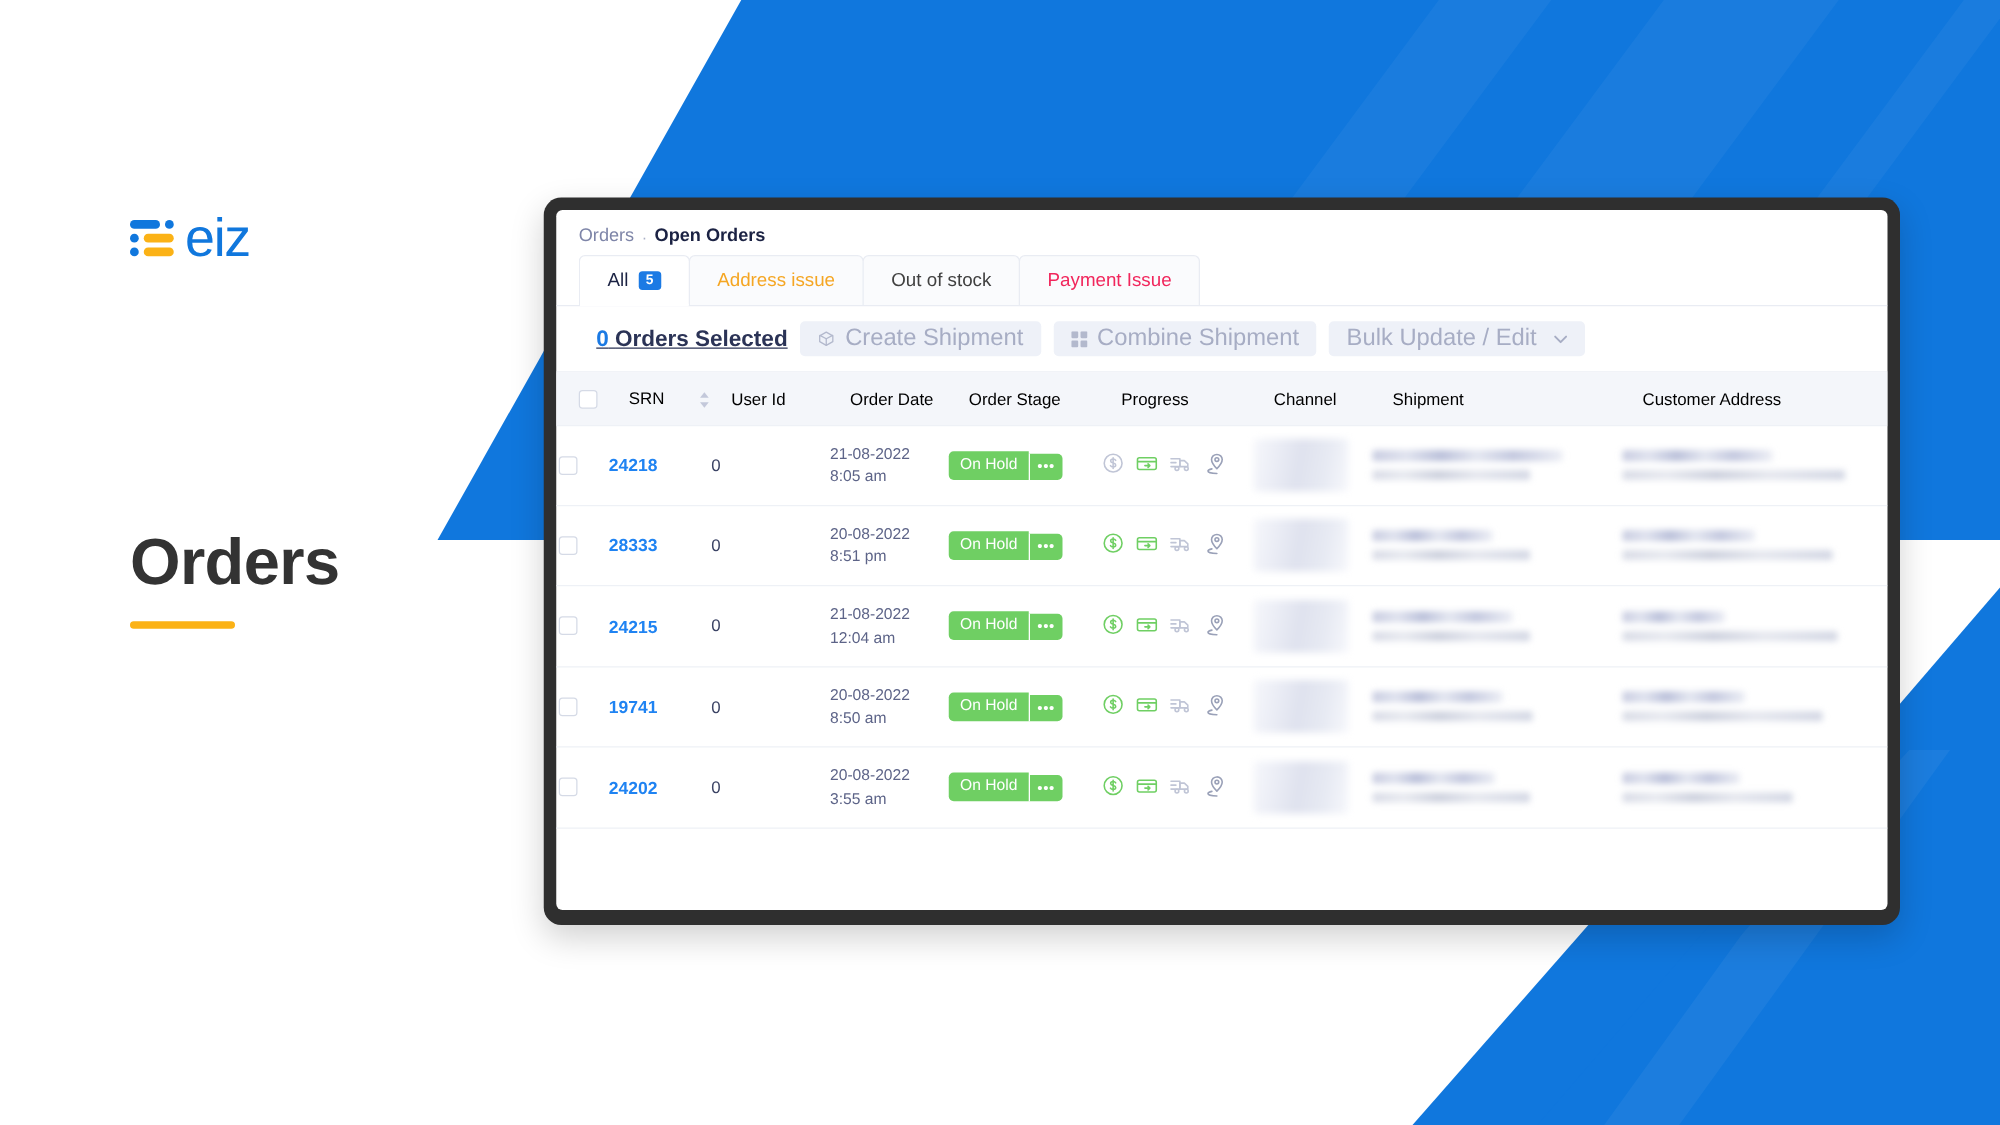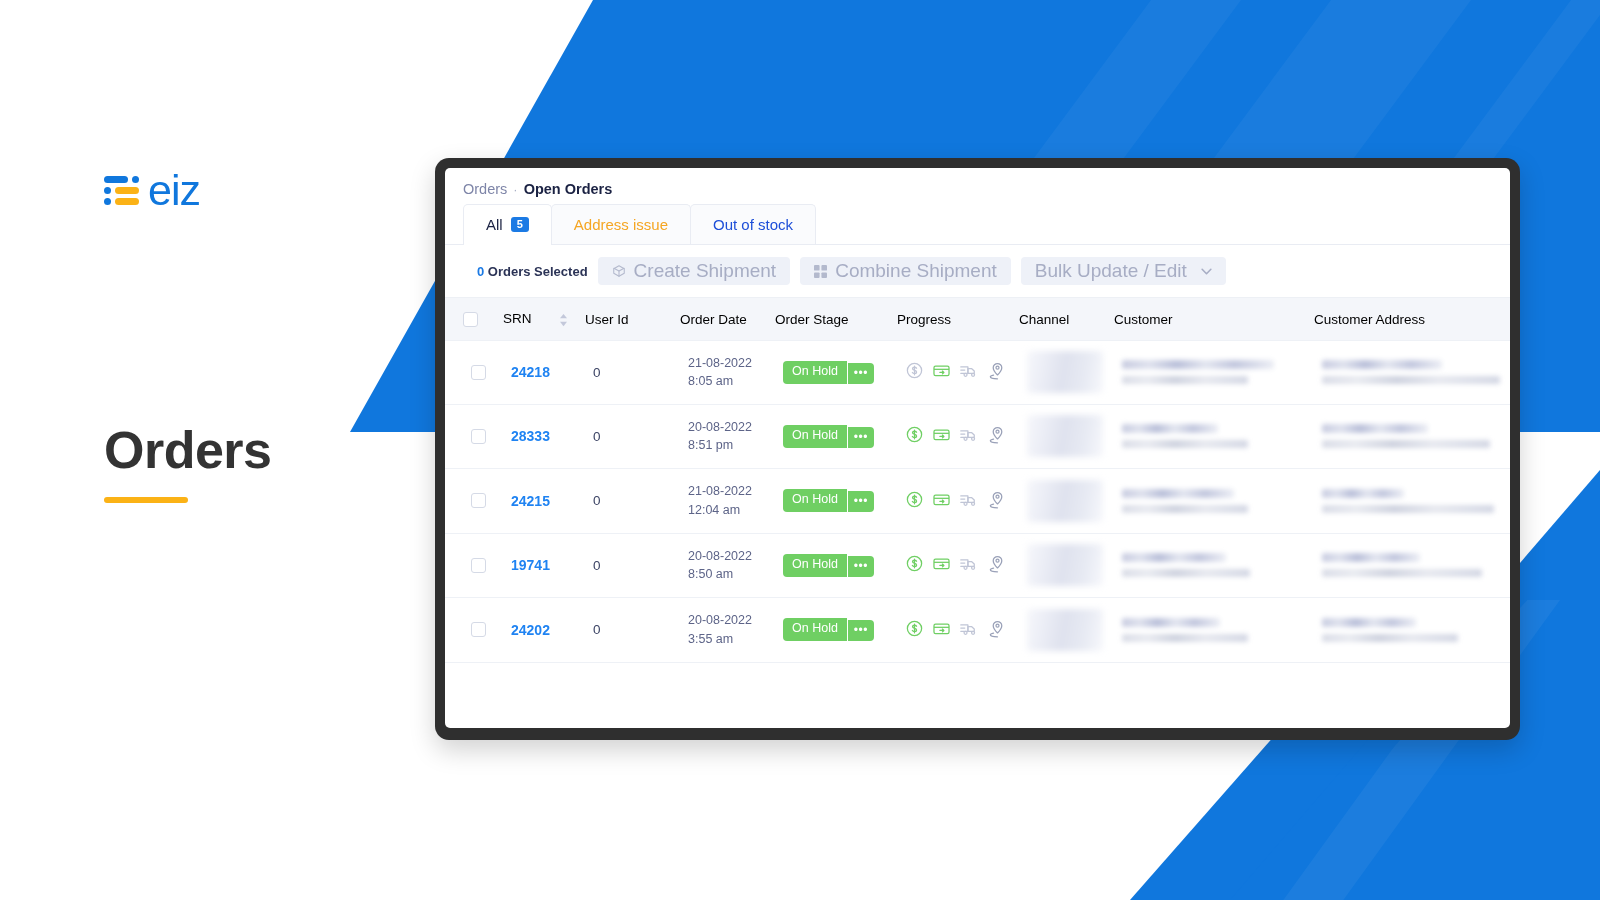--- a/index.html
+++ b/index.html
@@ -59,21 +59,21 @@
   .bc-parent { color: #7e85a8; }
   .bc-sep { color: #aab0c6; font-size: 13px; }
   .bc-current { color: #1b2243; font-weight: bold; }
 
   
   .tabs { display: flex; align-items: flex-end; padding-left: 18px; height: 40px;
           border-bottom: 1px solid #e9ecf3; }
   .tab {
     height: 40px; display: flex; align-items: center; justify-content: center;
     gap: 8px; padding: 0 22px;
-    font-size: 15px; color: #1d4ed8;
+    font-size: 15px; color: #404040;
     background: #fafbfd;
     border: 1px solid #e9ecf3; border-bottom: none;
     border-radius: 5px 5px 0 0;
     margin-right: -1px;
     position: relative;
   }
   .tab.active { background: #ffffff; color: #1b2243; }
   .tab.active::after {
     content: ""; position: absolute; left: 0; right: 0; bottom: -1px; height: 2px;
     background: #ffffff;
@@ -84,21 +84,21 @@
     background: #1b7ae4; color: #fff; font-size: 11px; font-weight: bold;
     border-radius: 3px; padding: 2px 6px; line-height: 1;
   }
 
   
   .actionbar {
     display: flex; align-items: center; gap: 10px;
     padding: 12px 0 12px 32px;
     border-bottom: 1px solid #edf0f5;
   }
-  .sel-count { font-size: 13px; font-weight: bold; color: #2b3356; white-space: nowrap; }
+  .sel-count { font-size: 18px; font-weight: bold; color: #2b3356; white-space: nowrap; text-decoration: underline; }
   .sel-count .num { color: #1b7ae4; }
   .abtn {
     display: flex; align-items: center; gap: 8px;
     height: 28px; padding: 0 14px;
     background: #eef1f8; border: none; border-radius: 4px;
     font-size: 19px; color: #a7adc4;
     font-family: "Liberation Sans", sans-serif;
     white-space: nowrap;
   }
   .abtn svg { display:block; }
@@ -110,21 +110,21 @@
     background: #f4f6fa;
     height: 42px;
     font-size: 13.5px; color: #000000;
     padding-left: 18px;
   }
   .tbody { }
   .trow {
     display: flex; align-items: center;
     height: 64.5px;
     border-bottom: 1px solid #eef1f6;
-    padding-left: 26px;
+    padding-left: 2px;
     font-size: 13.5px;
   }
   .trow:first-child { border-top: 1px solid #eef1f6; }
 
   .c-check { width: 40px; flex: none; display: flex; align-items: center; }
   .c-srn   { width: 82px; flex: none; }
   .c-user  { width: 95px; flex: none; text-align: left; }
   .c-date  { width: 95px; flex: none; }
   .c-stage { width: 122px; flex: none; }
   .c-prog  { width: 122px; flex: none; }
@@ -237,20 +237,23 @@
     <div class="tabs">
       <div class="tab active">
         <span>All</span>
         <span class="tab-badge">5</span>
       </div>
       <div class="tab tab-warn">
         <span>Address issue</span>
       </div>
       <div class="tab">
         <span>Out of stock</span>
+      </div>
+      <div class="tab tab-danger">
+        <span>Payment Issue</span>
       </div>
     </div>
 
     <div class="actionbar">
       <div class="sel-count">
         <span class="num">0</span>
         <span>Orders Selected</span>
       </div>
 
       <button class="abtn">
@@ -297,21 +300,21 @@
             <path d="M5 1 L9 6 L1 6 Z" fill="#c3c8da"></path>
             <path d="M5 15 L9 10 L1 10 Z" fill="#c3c8da"></path>
           </svg>
         </span>
       </div>
       <div class="c-user">User Id</div>
       <div class="c-date">Order Date</div>
       <div class="c-stage">Order Stage</div>
       <div class="c-prog">Progress</div>
       <div class="c-chan">Channel</div>
-      <div class="c-cust">Customer</div>
+      <div class="c-cust">Shipment</div>
       <div class="c-addr">Customer Address</div>
     </div>
 
     <div class="tbody">
 
       <div class="trow">
         <div class="c-check">
             <span class="chk"></span>
           </div>
         <div class="c-srn"><a class="srn-link">24218</a></div>

